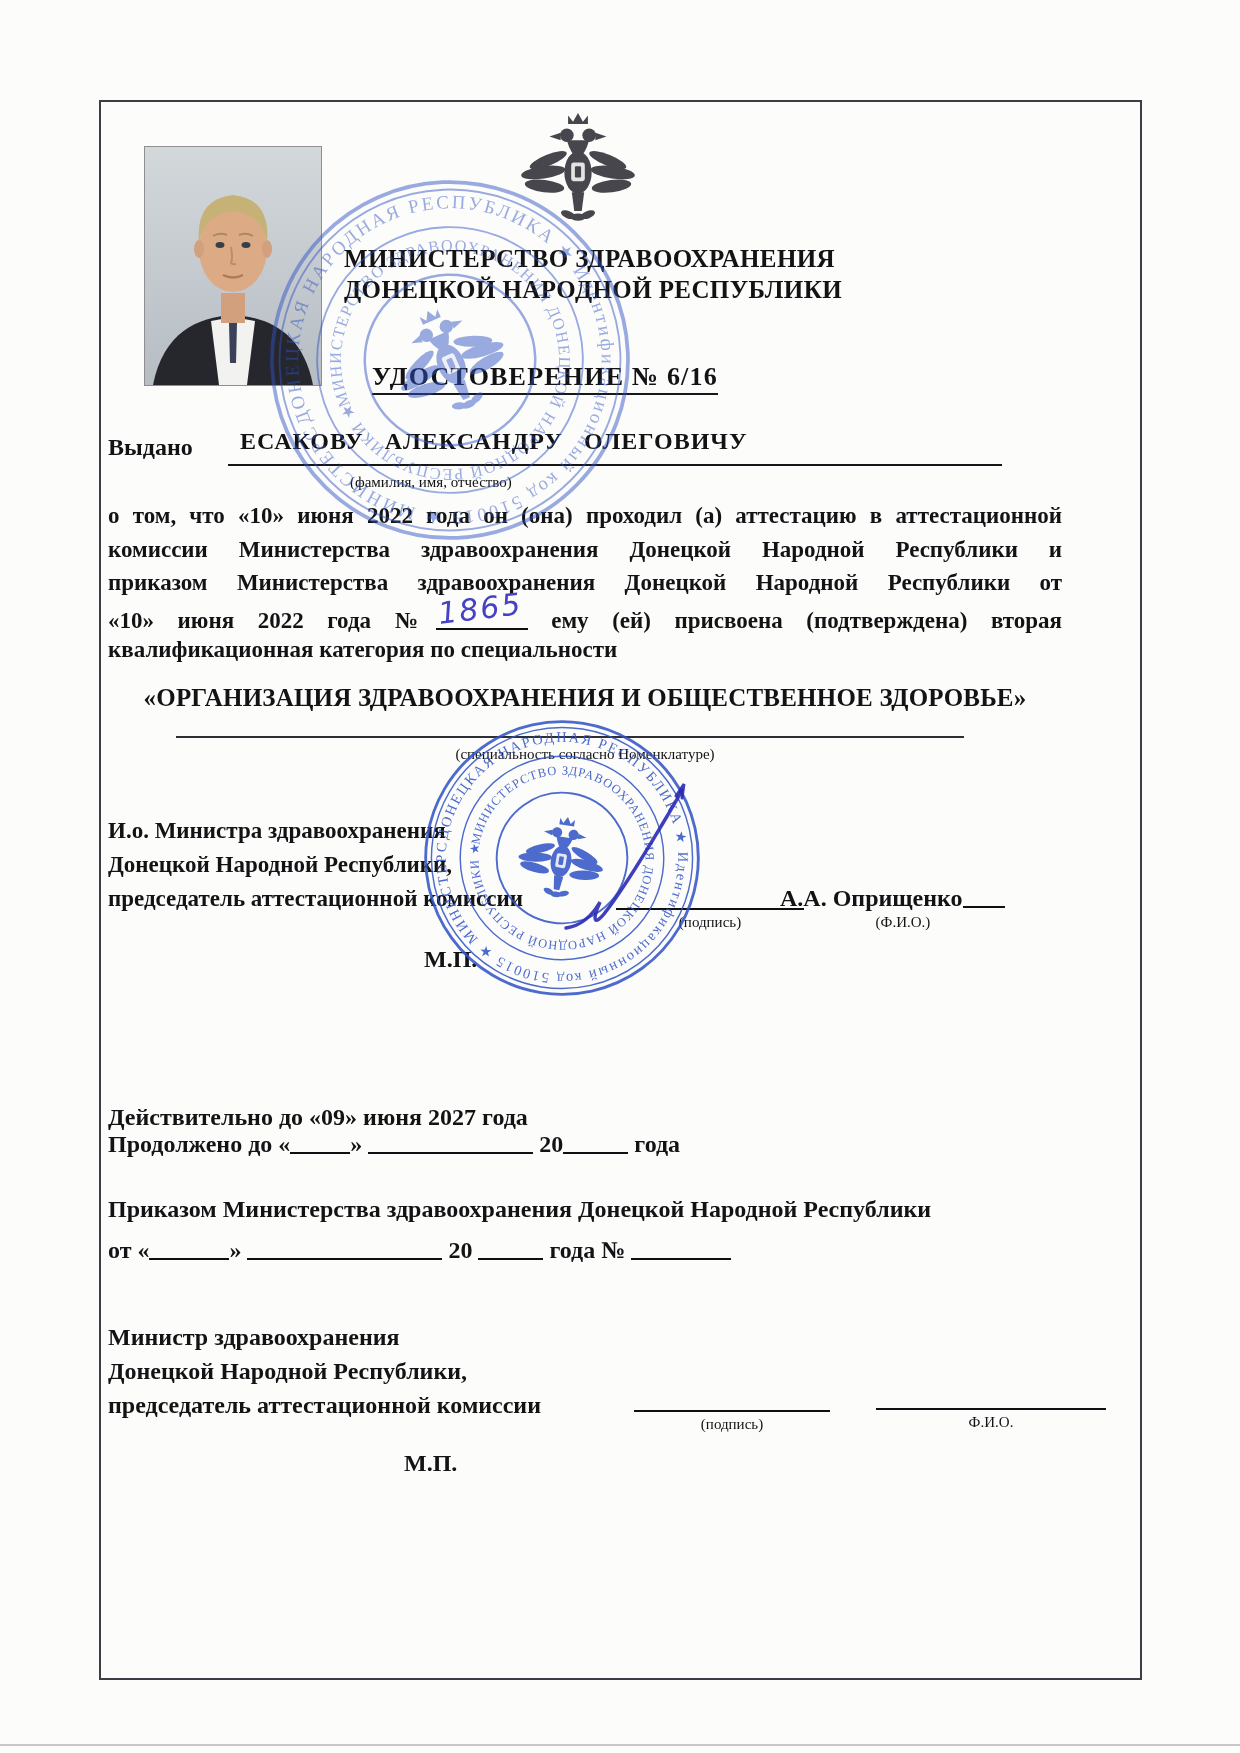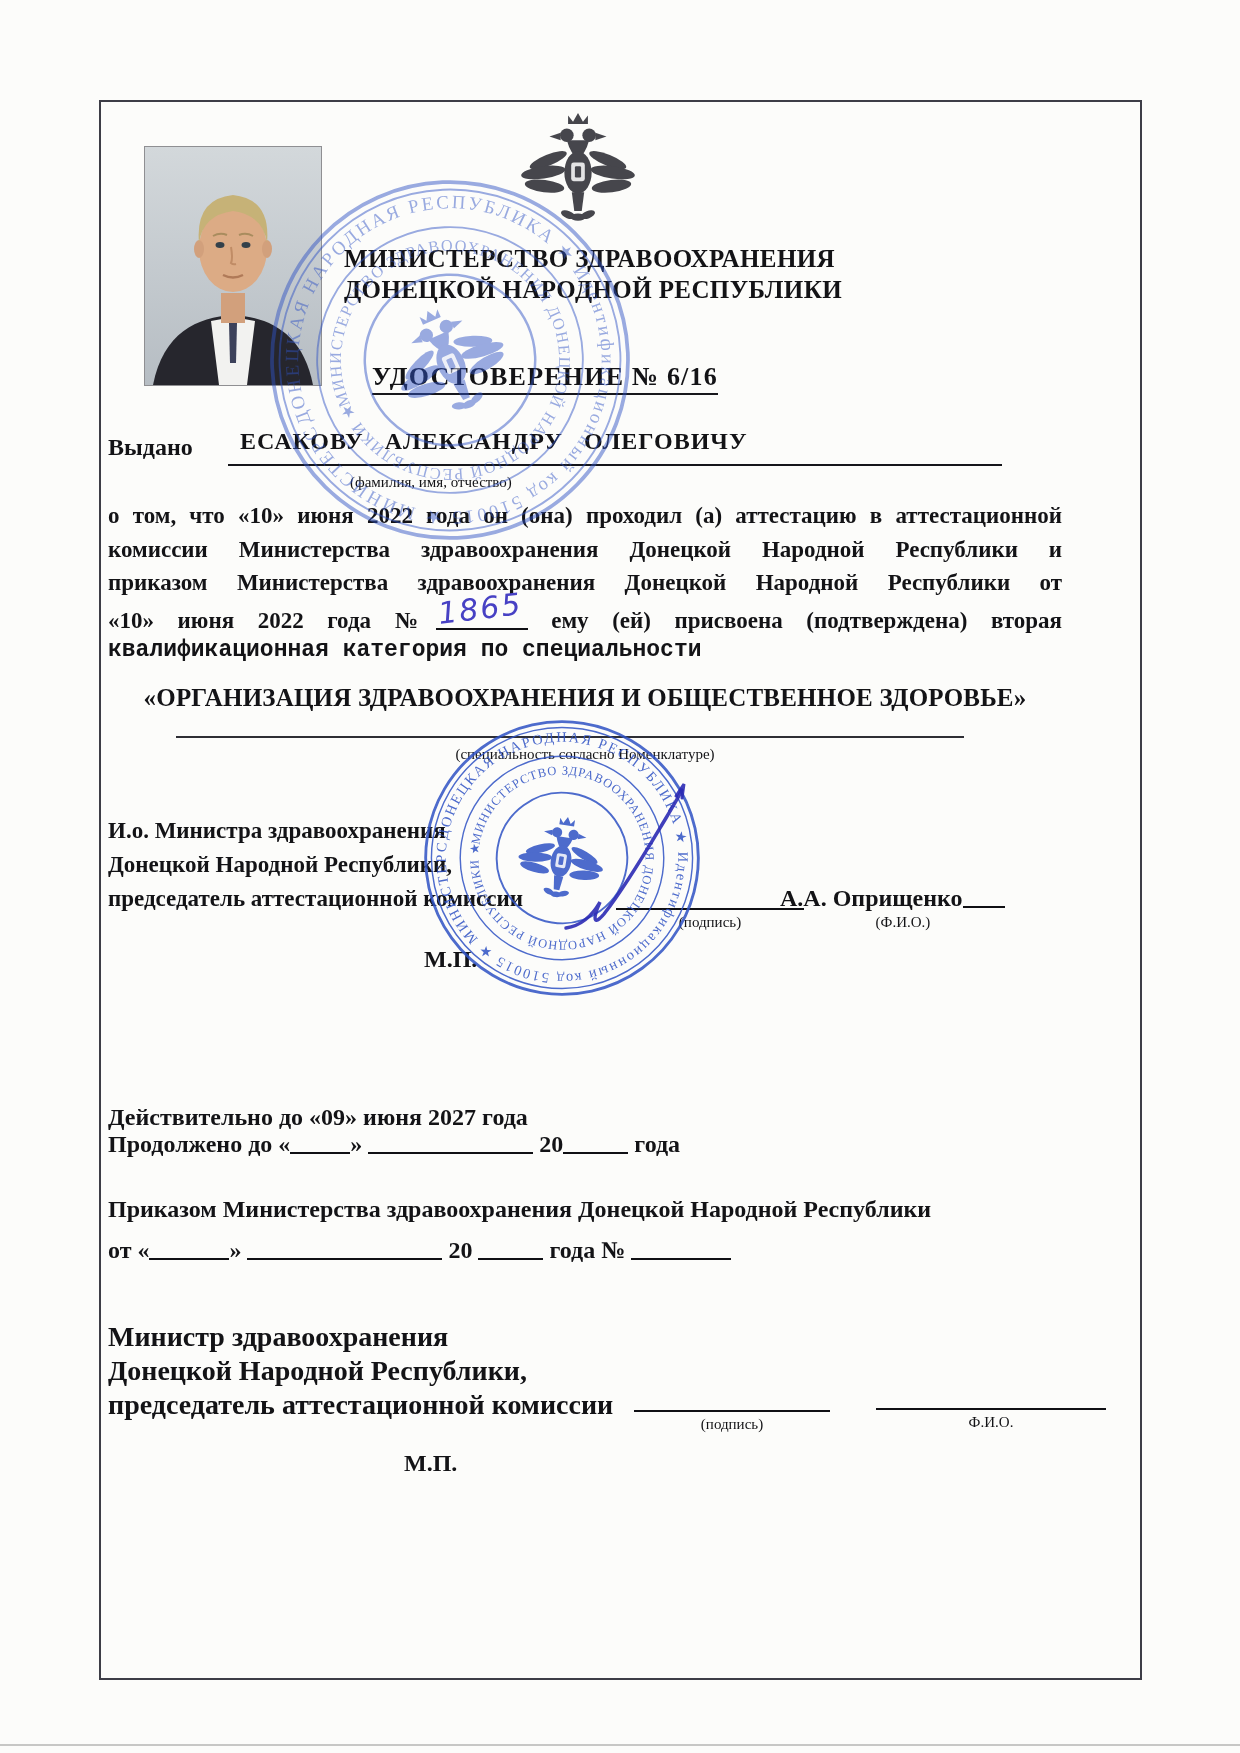--- a/index.html
+++ b/index.html
@@ -16,21 +16,21 @@
   .cert-title{left:372px;top:362px;font-size:26px;font-weight:bold;letter-spacing:1.2px;
               border-bottom:2px solid #17171c;padding-bottom:1px;}
   
   .issued-label{left:108px;top:434px;font-size:24px;font-weight:bold;}
   .name-line{left:228px;top:428px;width:774px;height:36px;border-bottom:2px solid #15151a;}
   .name-line span{font-size:24px;font-weight:bold;letter-spacing:1px;word-spacing:14px;padding-left:12px;}
   .fam-caption{left:350px;top:474px;width:300px;text-align:left;font-size:15px;font-weight:normal;}
   
   .para{left:108px;top:503px;width:954px;font-size:23px;font-weight:bold;}
   .pline{height:33.5px;text-align:justify;text-align-last:justify;white-space:nowrap;}
-  .pline.left{text-align:right;text-align-last:left;white-space:normal;font-family:Liberation Mono, monospace;}
+  .pline.left{text-align:right;text-align-last:left;white-space:normal;}
   .no-blank{display:inline-block;position:relative;width:92px;height:24px;
             border-bottom:2.5px solid #101014;vertical-align:-2px;}
   .handwrite{position:absolute;left:2px;top:-13px;font-family:"DejaVu Sans",sans-serif;
              font-style:italic;font-weight:normal;font-size:30px;color:#4741c4;
              transform:rotate(-7deg);letter-spacing:2px;}
   
   .spec-title{left:110px;top:684px;width:950px;text-align:center;font-size:25px;font-weight:bold;letter-spacing:.2px;}
   .spec-rule{left:176px;top:736px;width:788px;height:0;border-top:2px solid #2e2e34;}
   .spec-caption{left:110px;top:746px;width:950px;text-align:center;font-size:15px;}
   
@@ -41,21 +41,21 @@
   .fio1-caption{left:843px;top:914px;width:120px;text-align:center;font-size:15px;}
   .mp1{left:424px;top:946px;font-size:24px;font-weight:bold;}
   
   .valid{left:108px;top:1056px;font-size:24px;font-weight:bold;white-space:nowrap;margin-top:48px;}
   .prolong{left:108px;top:1128px;font-size:24px;font-weight:bold;white-space:nowrap;}
   .order1{left:108px;top:1196px;font-size:24px;font-weight:bold;white-space:nowrap;}
   .order2{left:108px;top:1234px;font-size:24px;font-weight:bold;white-space:nowrap;}
   .blank{display:inline-block;border-bottom:2.5px solid #101014;height:24px;vertical-align:-2px;}
   .w60{width:60px}.w65{width:65px}.w80{width:80px}.w100{width:100px}.w165{width:165px}.w195{width:195px}
   
-  .sig2{left:108px;top:1320px;font-size:28px;font-weight:bold;line-height:34px;}
+  .sig2{left:108px;top:1320px;font-size:24px;font-weight:bold;line-height:34px;}
   .sign2-lineA{left:634px;top:1410px;width:196px;border-bottom:2.5px solid #101014;}
   .sign2-captionA{left:634px;top:1416px;width:196px;text-align:center;font-size:15px;}
   .sign2-lineB{left:876px;top:1408px;width:230px;border-bottom:2.5px solid #101014;}
   .sign2-captionB{left:876px;top:1414px;width:230px;text-align:center;font-size:15px;}
   .mp2{left:404px;top:1450px;font-size:24px;font-weight:bold;}
   
   .stamp{pointer-events:none;color:#2f52c4;}
   .stamp-top{left:262px;top:172px;width:376px;height:376px;opacity:.48;transform:rotate(-24deg);}
   .stamp-main{left:418px;top:714px;width:288px;height:288px;opacity:.85;transform:rotate(9deg);}
   .signature{left:552px;top:762px;width:190px;height:180px;pointer-events:none;}

